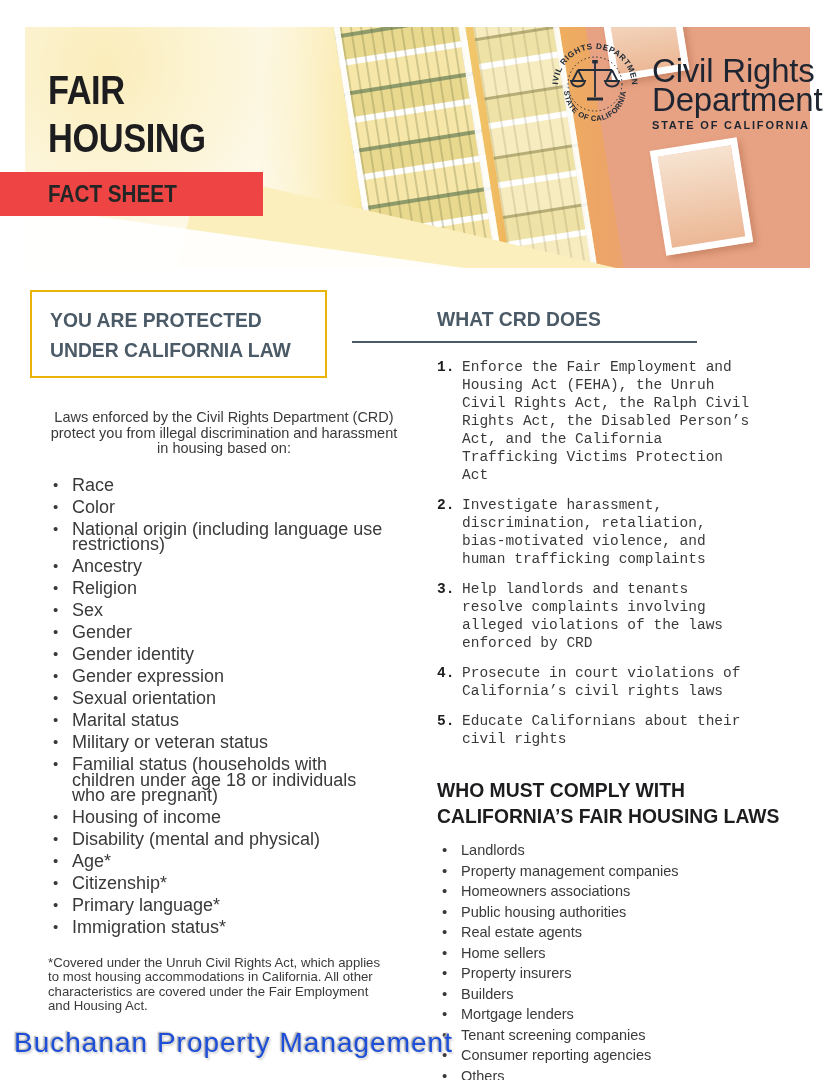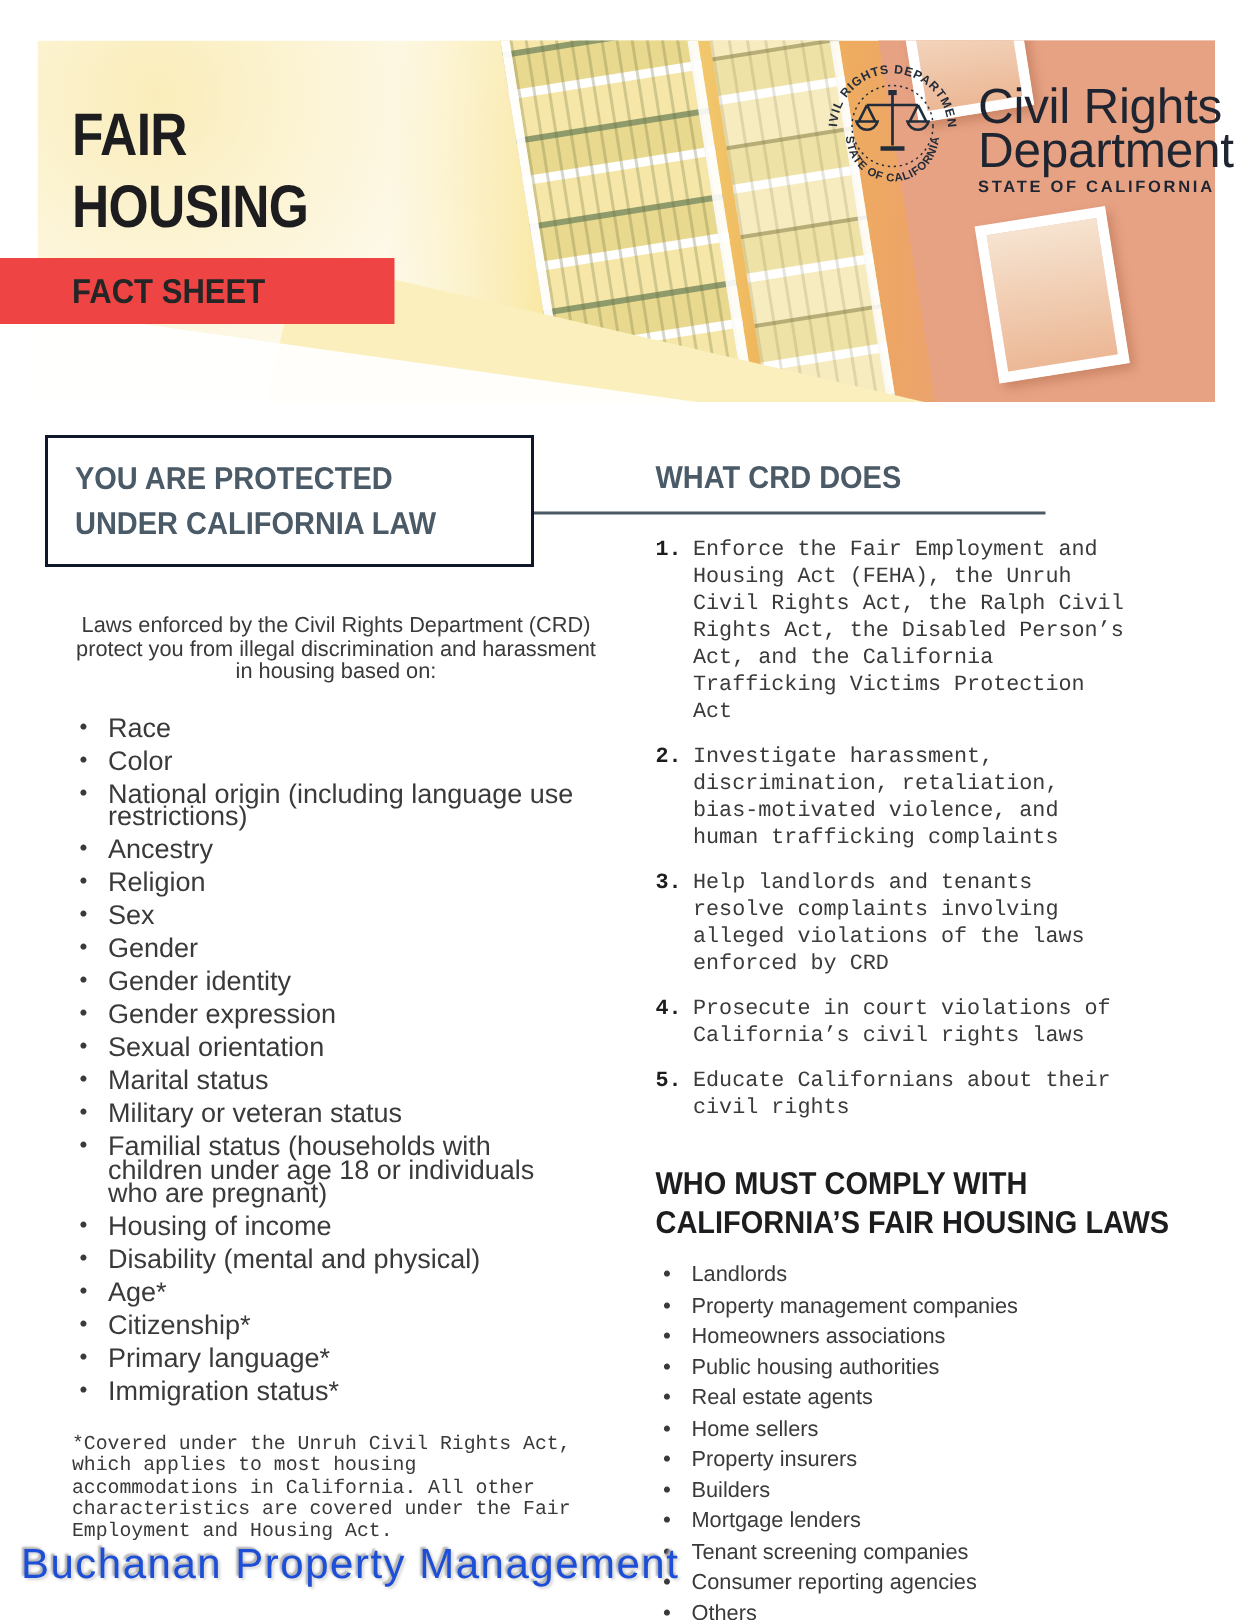--- a/index.html
+++ b/index.html
@@ -41,33 +41,33 @@
     line-height:44px; letter-spacing:0; transform:scaleX(0.9); transform-origin:left center; white-space:nowrap; }
 
   
   .seal { position:absolute; left:545px; top:34px; width:100px; height:100px; }
   .logo-text { position:absolute; left:652px; top:56px; color:#1e2531; }
   .logo-text .org { font-size:33px; line-height:29px; letter-spacing:-0.2px; }
   .logo-text .sub { margin-top:5px; font-size:11px; font-weight:700; letter-spacing:1.8px; }
 
   
   .hrule { position:absolute; left:352px; top:341px; width:345px; height:2px; background:#4b5a67; z-index:1; }
-  .protected-box { position:absolute; left:30px; top:290px; width:326px; height:88px; border:2px solid #0f172a; background:#ffffff; z-index:2; }
+  .protected-box { position:absolute; left:30px; top:290px; width:297px; height:88px; border:2px solid #eab308; background:#ffffff; z-index:2; }
   .protected-box .bh { margin:13px 0 0 18px; font-size:21px; font-weight:700; color:#4b5a67; line-height:30px;
     transform:scaleX(0.92); transform-origin:left top; white-space:nowrap; }
   .whatcrd-h { position:absolute; left:437px; top:307px; font-size:21px; font-weight:700; color:#4b5a67;
     transform:scaleX(0.92); transform-origin:left top; white-space:nowrap; z-index:2; }
 
   
   .left-col { position:absolute; left:48px; top:410px; width:352px; color:#3a3a3c; }
   .intro { font-size:14.5px; line-height:15.5px; margin-bottom:21px;text-align:center; }
   ul.plain { list-style:none; width:342px; }
   ul.plain li { position:relative; padding-left:24px; margin-bottom:6.5px; font-size:18px; line-height:15.5px; }
   ul.plain li::before { content:"\2022"; position:absolute; left:5px; top:-1px; font-size:15px; }
-  .footnote { margin-top:20px; font-size:13.2px; line-height:14.5px; width:345px;font-family:Liberation Mono, monospace; }
+  .footnote { margin-top:20px; font-size:13.2px; line-height:14.5px; width:345px; }
 
   
   .right-col { position:absolute; left:437px; top:358px; width:366px; color:#3a3a3c; }
   ol.crd { list-style:none; counter-reset:crd; width:316px; }
   ol.crd li { position:relative; counter-increment:crd; padding-left:25px; margin-bottom:12px; font-size:14.5px; line-height:18px;font-family:Liberation Mono, monospace; }
   ol.crd li::before { content:counter(crd) "."; position:absolute; left:0; font-weight:700; color:#1d1d1f; }
   .who-h { margin-top:29px; font-size:21px; font-weight:700; color:#1d1d1f; line-height:26px;
     transform:scaleX(0.92); transform-origin:left top; white-space:nowrap; }
   ul.comply { list-style:none; margin-top:14px; }
   ul.comply li { position:relative; padding-left:24px; margin-bottom:5px; font-size:14.5px; line-height:15.5px; }

